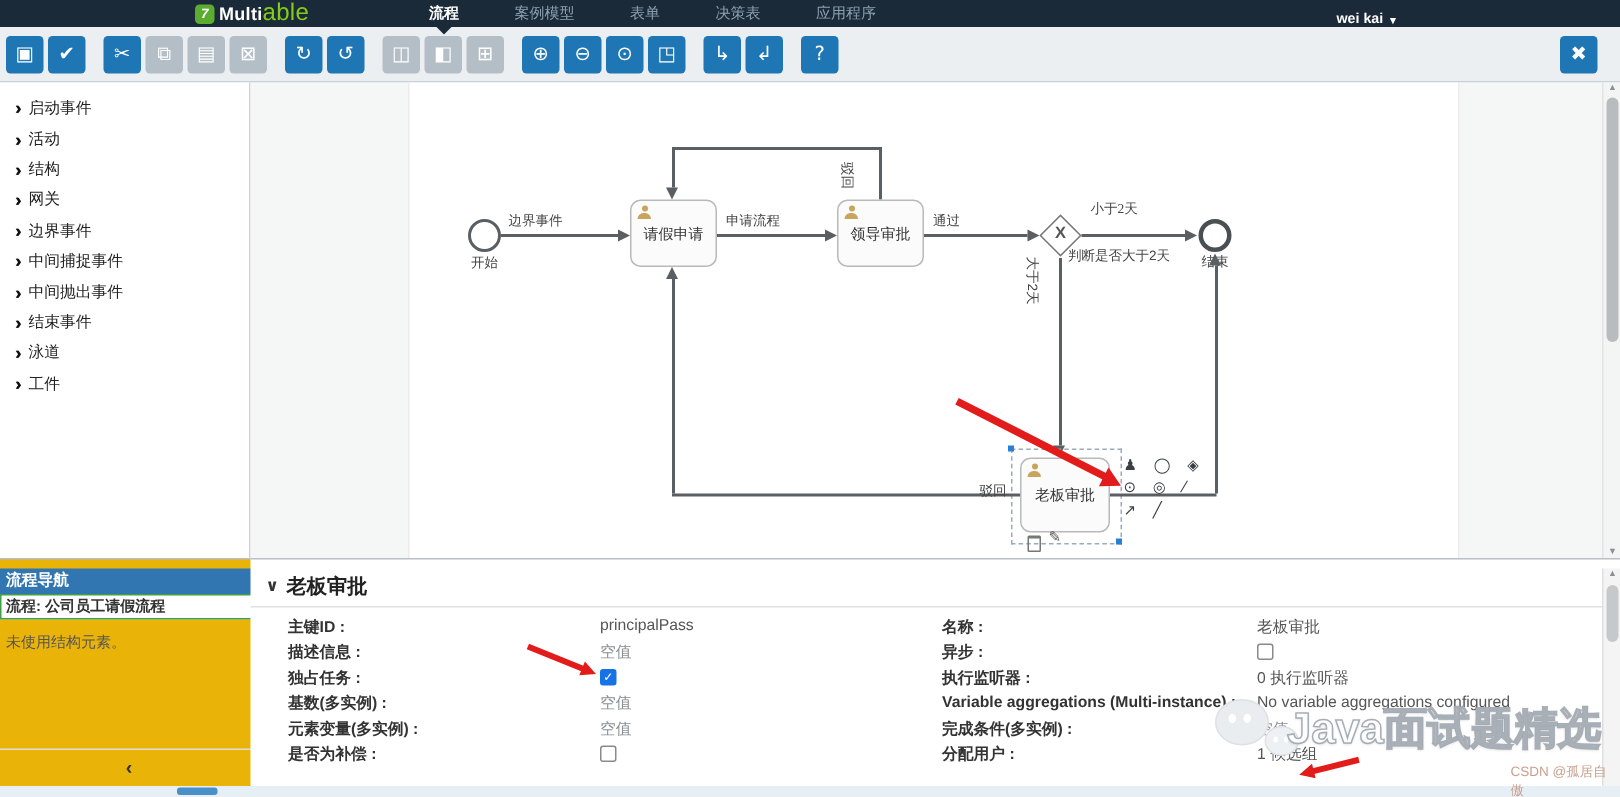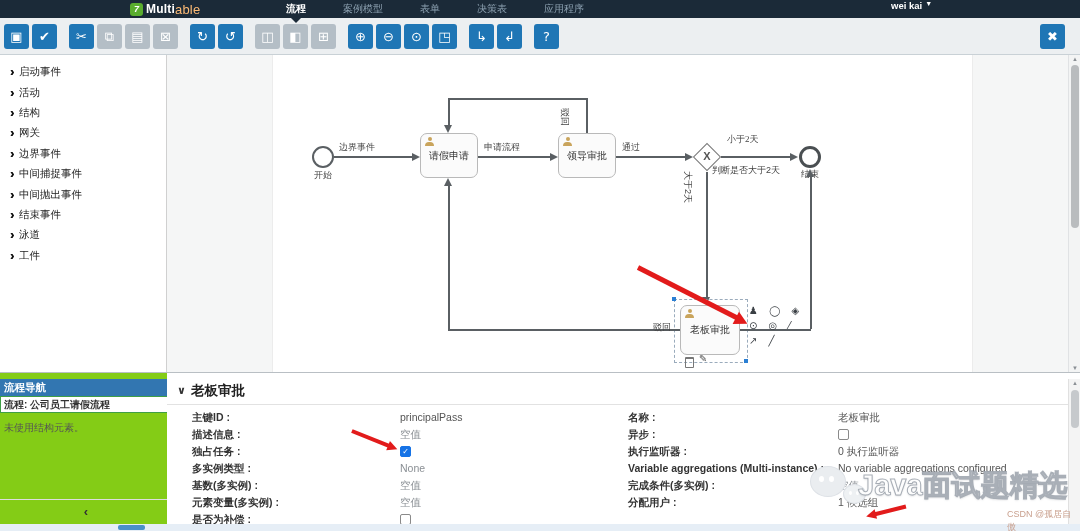--- a/index.html
+++ b/index.html
@@ -4,27 +4,27 @@
 <style>
   html,body{margin:0;padding:0;background:#dfe3e6;}
   .app{position:relative;width:1080px;height:531px;background:#fff;overflow:hidden;
        font-family:"Liberation Sans","DejaVu Sans",sans-serif;-webkit-font-smoothing:antialiased;}
   
   .navbar{position:absolute;left:0;top:0;width:1080px;height:18px;background:#1b2a38;}
   .logo{position:absolute;left:130px;top:1px;height:16px;display:flex;align-items:center;cursor:pointer;}
   .logo-badge{display:inline-block;width:13px;height:13px;border-radius:3px;background:#5aad2e;color:#fff;
               font-size:9px;font-weight:bold;text-align:center;line-height:13px;margin-right:3px;font-style:italic;}
   .logo-bold{color:#fff;font-weight:bold;font-size:12px;letter-spacing:.2px;}
-  .logo-light{color:#fdba74;font-size:13px;letter-spacing:.2px;}
+  .logo-light{color:#84cc16;font-size:16px;letter-spacing:.2px;}
   .nav-tabs{position:absolute;left:286px;top:0;height:18px;display:flex;gap:37px;align-items:center;}
   .nav-tab{font-size:10px;color:#8ca0b0;cursor:pointer;white-space:nowrap;}
   .nav-tab.active{color:#fff;font-weight:bold;}
   .nav-notch{position:absolute;left:291px;top:18px;width:0;height:0;
              border-left:5px solid transparent;border-right:5px solid transparent;border-top:5px solid #1b2a38;z-index:5;}
-  .user-menu{position:absolute;left:891px;top:0;height:18px;display:flex;align-items:flex-start;color:#fff;
+  .user-menu{position:absolute;left:891px;top:0;height:18px;display:flex;align-items:flex-end;color:#fff;
              font-size:9.5px;font-weight:bold;cursor:pointer;}
   .user-menu .caret{font-size:7px;margin-left:3px;}
   
   .toolbar{position:absolute;left:0;top:18px;width:1080px;height:37px;background:#eceff1;border-bottom:1px solid #c9d1d6;box-sizing:border-box;}
   .tb-row{position:absolute;left:4px;top:6px;display:flex;}
   .tbtn{width:25px;height:25px;border-radius:3px;background:#1f76b5;color:#fff;border:none;padding:0;
         font-size:13px;line-height:25px;text-align:center;margin-right:3px;cursor:pointer;
         font-family:"DejaVu Sans","Liberation Sans",sans-serif;}
   .tbtn.disabled{background:#b4bec6;cursor:default;}
   .tbtn.group-start{margin-left:9px;}
@@ -65,21 +65,21 @@
   .mini-trash{position:absolute;left:518px;top:302px;width:7px;height:8px;border:1px solid #777;border-top:2.5px solid #777;border-radius:1px;cursor:pointer;}
   .mini-wrench{position:absolute;left:532px;top:298px;font-size:10px;color:#555;cursor:pointer;}
   .canvas-sb{position:absolute;left:901px;top:0;width:12px;height:317px;background:#f3f4f4;border-left:1px solid #e0e2e4;box-sizing:border-box;}
   .canvas-sb .sb-thumb{position:absolute;left:1.5px;top:10px;width:8px;height:163px;background:#b9bcbe;border-radius:4px;}
   .sb-arrow{position:absolute;left:0;width:12px;text-align:center;font-size:6px;color:#8a8f94;}
   
   .hstrip-top{position:absolute;left:167px;top:372px;width:913px;height:7px;background:#e8eef4;}
   .hstrip-bottom{position:absolute;left:0;top:524px;width:1080px;height:7px;background:#e6eef6;}
   .hthumb{position:absolute;left:118px;top:1px;width:27px;height:5px;background:#4a90c8;border-radius:2px;}
   
-  .process-nav{position:absolute;left:0;top:372px;width:172px;height:152px;background:#84cc16;border-top:1px solid #b9bfc4;
+  .process-nav{position:absolute;left:0;top:372px;width:172px;height:152px;background:#eab308;border-top:1px solid #b9bfc4;
                border-right:1px solid #ccc;box-sizing:border-box;}
   .pn-header{position:absolute;left:0;top:6px;width:172px;height:17px;background:#3276b1;color:#fff;
              font-size:10.5px;font-weight:bold;line-height:17px;padding-left:4px;box-sizing:border-box;}
   .pn-process{position:absolute;left:0;top:23px;width:172px;height:17px;border:1px solid #3f9f46;background:#fff;
               font-size:10px;font-weight:bold;color:#333;line-height:15px;padding-left:3px;box-sizing:border-box;cursor:pointer;white-space:nowrap;overflow:hidden;}
   .pn-note{position:absolute;left:4px;top:48px;font-size:10px;color:#555;}
   .pn-footer{position:absolute;left:0;top:126px;width:172px;height:26px;border-top:1px solid #ddd;text-align:center;}
   .pn-collapse{font-size:13px;font-weight:bold;color:#333;line-height:24px;cursor:pointer;}
   
   .props{position:absolute;left:167px;top:372px;width:913px;height:152px;background:#fff;border-top:1px solid #b9bfc4;box-sizing:border-box;}
@@ -307,24 +307,20 @@
         </div>
         <div class="prow">
           <span class="plabel">描述信息 :</span>
           <span class="pvalue muted">空值</span>
         </div>
         <div class="prow">
           <span class="plabel">独占任务 :</span>
           <span class="pcheckbox checked">✓</span>
         </div>
         <div class="prow">
-          <span class="plabel">多实例类型 :</span>
-          <span class="pvalue muted">None</span>
-        </div>
-        <div class="prow">
           <span class="plabel">基数(多实例) :</span>
           <span class="pvalue muted">空值</span>
         </div>
         <div class="prow">
           <span class="plabel">元素变量(多实例) :</span>
           <span class="pvalue muted">空值</span>
         </div>
         <div class="prow">
           <span class="plabel">是否为补偿 :</span>
           <span class="pcheckbox"></span>

